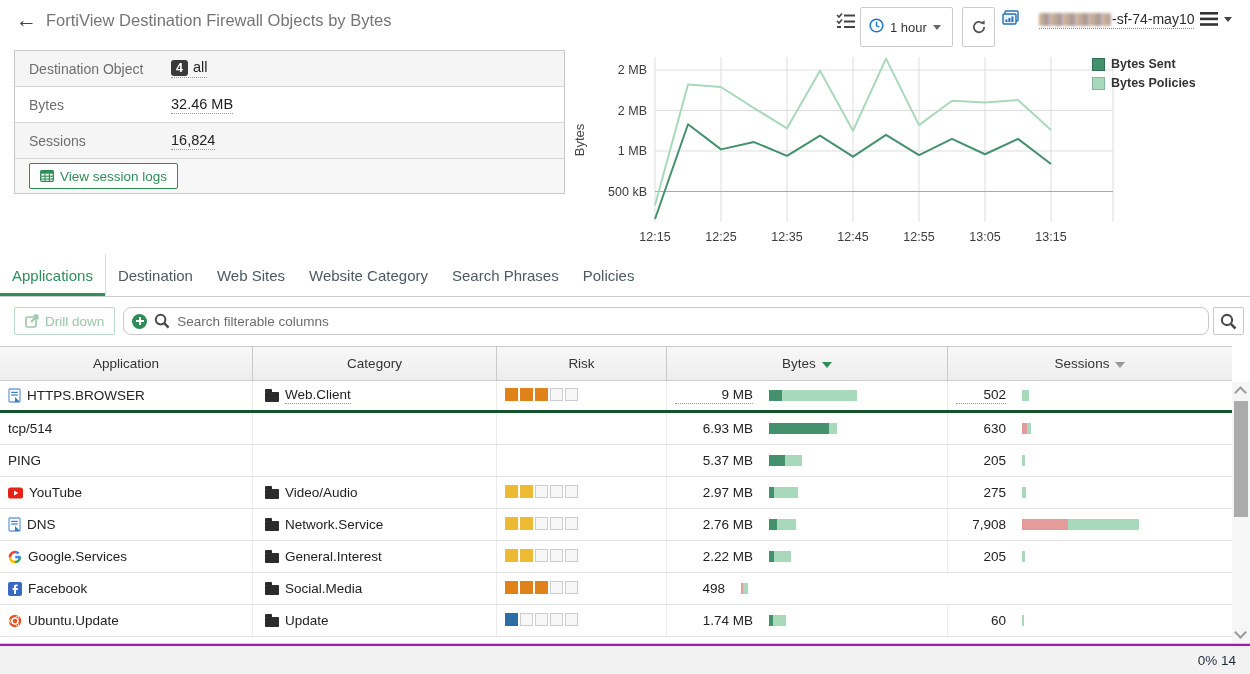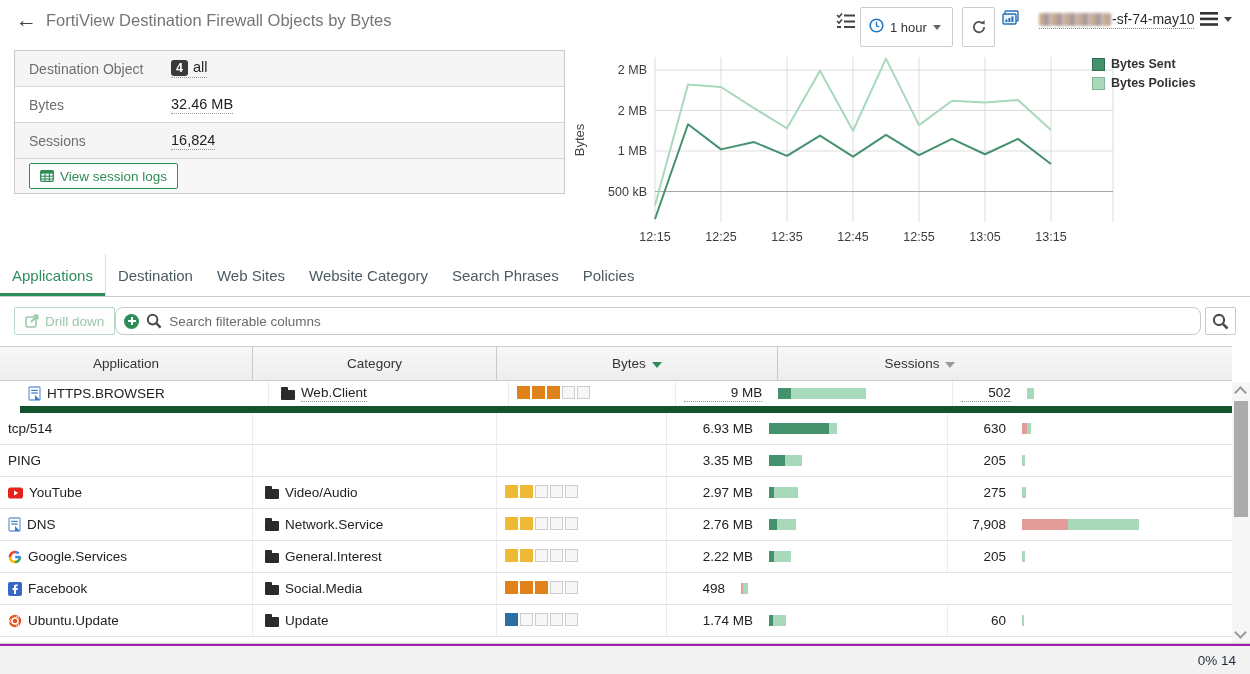--- a/index.html
+++ b/index.html
@@ -46,21 +46,21 @@
   .tabs { position:absolute; left:0; top:254px; width:1250px; height:43px; border-bottom:1px solid #ccc;
     display:flex; align-items:stretch; }
   .tab { padding:0 12px; display:flex; align-items:center; font-size:15px; color:#4c5a61; cursor:pointer; }
   .tab.active { color:#2f8e5d; box-shadow:inset 0 -3px 0 #2f8e5d; border-right:1px solid #ddd; }
 
   
   .toolbar { position:absolute; left:0; top:297px; width:1250px; height:48px; background:#fff;
     display:flex; align-items:center; }
   .drill { margin-left:14px; display:inline-flex; align-items:center; gap:6px; height:28px; padding:0 10px;
     border:1px solid #bcd9c6; border-radius:2px; color:#9cc7ab; font-size:13.5px; background:#fdfefd; }
-  .searchbox { margin-left:0; width:1086px; height:28px; border:1px solid #c9c9c9; border-radius:8px;
+  .searchbox { margin-left:8px; width:1086px; height:28px; border:1px solid #c9c9c9; border-radius:8px;
     background:#fff; display:flex; align-items:center; padding:0 8px; gap:7px; }
   .searchbox input { border:none; outline:none; flex:1; font-size:13.5px; color:#555;
     font-family:"Liberation Sans", sans-serif; }
   .searchbox input::placeholder { color:#6b6b6b; opacity:1; }
   .plus-circle { width:15px; height:15px; border-radius:50%; background:#2e8c57; position:relative; flex:none; }
   .plus-circle::before, .plus-circle::after { content:""; position:absolute; background:#fff; }
   .plus-circle::before { left:3.5px; top:6.5px; width:8px; height:2px; }
   .plus-circle::after { left:6.5px; top:3.5px; width:2px; height:8px; }
   .search-btn { margin-left:4px; width:31px; height:28px; border:1px solid #c9c9c9; border-radius:2px;
     background:#fff; display:flex; align-items:center; justify-content:center; cursor:pointer; }
@@ -70,21 +70,21 @@
   .ghead { display:flex; height:35px; background:linear-gradient(#f8f8f8,#ededed);
     border-top:1px solid #ccc; border-bottom:1px solid #ccc; }
   .hcell { display:flex; align-items:center; justify-content:center; gap:6px;
     font-size:13.5px; color:#333; border-right:1px solid #c9c9c9; cursor:pointer; }
   .hcell:last-child { border-right:none; }
   .sort-caret { width:0; height:0; border-left:5px solid transparent; border-right:5px solid transparent;
     border-top:6px solid #999; margin-top:2px; }
   .sort-caret.green { border-top-color:#2e8c57; }
   .c0{width:253px;} .c1{width:244px;} .c2{width:170px;} .c3{width:281px;} .c4{width:284px;}
   .grow { display:flex; height:32px; border-bottom:1px solid #e3e3e3; background:#fff; cursor:pointer; }
-  .grow.sel { border-bottom:7px solid #14532d;margin-left:20px; }
+  .grow.sel { border-bottom:3px solid #14532d; }
   .gcell { display:flex; align-items:center; font-size:13.5px; color:#222;
     border-right:1px solid #ececec; padding-left:8px; gap:6px; overflow:hidden; }
   .gcell:last-child { border-right:none; }
   .u-dot { border-bottom:1px dotted #999; padding-bottom:1px; cursor:pointer; }
   .folder { position:relative; width:14px; height:10px; background:#2b2b2b; border-radius:1px; margin-top:2px; flex:none; }
   .folder::before { content:""; position:absolute; left:0; top:-3px; width:7px; height:3px;
     background:#2b2b2b; border-radius:1px 1px 0 0; }
   .riskbox { width:13px; height:13px; margin-right:2px; display:inline-block;
     background:#f7f7f7; border:1px solid #ccc; }
   .num { text-align:right; font-size:13.5px; color:#222; }
@@ -274,20 +274,23 @@
   </div>
 
   <div class="grid">
     <div class="ghead">
       <div class="hcell c0">
         <span>Application</span>
         </div>
       <div class="hcell c1">
         <span>Category</span>
         </div>
+      <div class="hcell c2">
+        <span>Risk</span>
+        </div>
       <div class="hcell c3">
         <span>Bytes</span>
           <span class="sort-caret green"></span>
         </div>
       <div class="hcell c4">
         <span>Sessions</span>
           <span class="sort-caret"></span>
         </div>
     </div>
     <div id="tbody">
@@ -345,21 +348,21 @@
             </span>
           </div>
         </div>
         <div class="grow">
           <div class="gcell c0">
             <span>PING</span>
           </div>
           <div class="gcell c1" style="padding-left: 12px;"></div>
           <div class="gcell c2"></div>
           <div class="gcell c3">
-            <span class="num" style="width: 78px;">3.35 MB</span>
+            <span class="num" style="width: 78px;">5.37 MB</span>
             <span class="track" style="width: 32.56px; margin-left: 10px;">
               <span class="seg" style="width: 50%; background: rgb(68, 145, 110);"></span>
               <span class="seg" style="flex: 1 1 0%; background: rgb(169, 217, 187);"></span>
             </span>
           </div>
           <div class="gcell c4">
             <span class="num" style="width: 50px;">205</span>
             <span class="track" style="width: 3.042px; margin-left: 10px;">
               <span class="seg" style="flex: 1 1 0%; background: rgb(169, 217, 187);"></span>
             </span>

